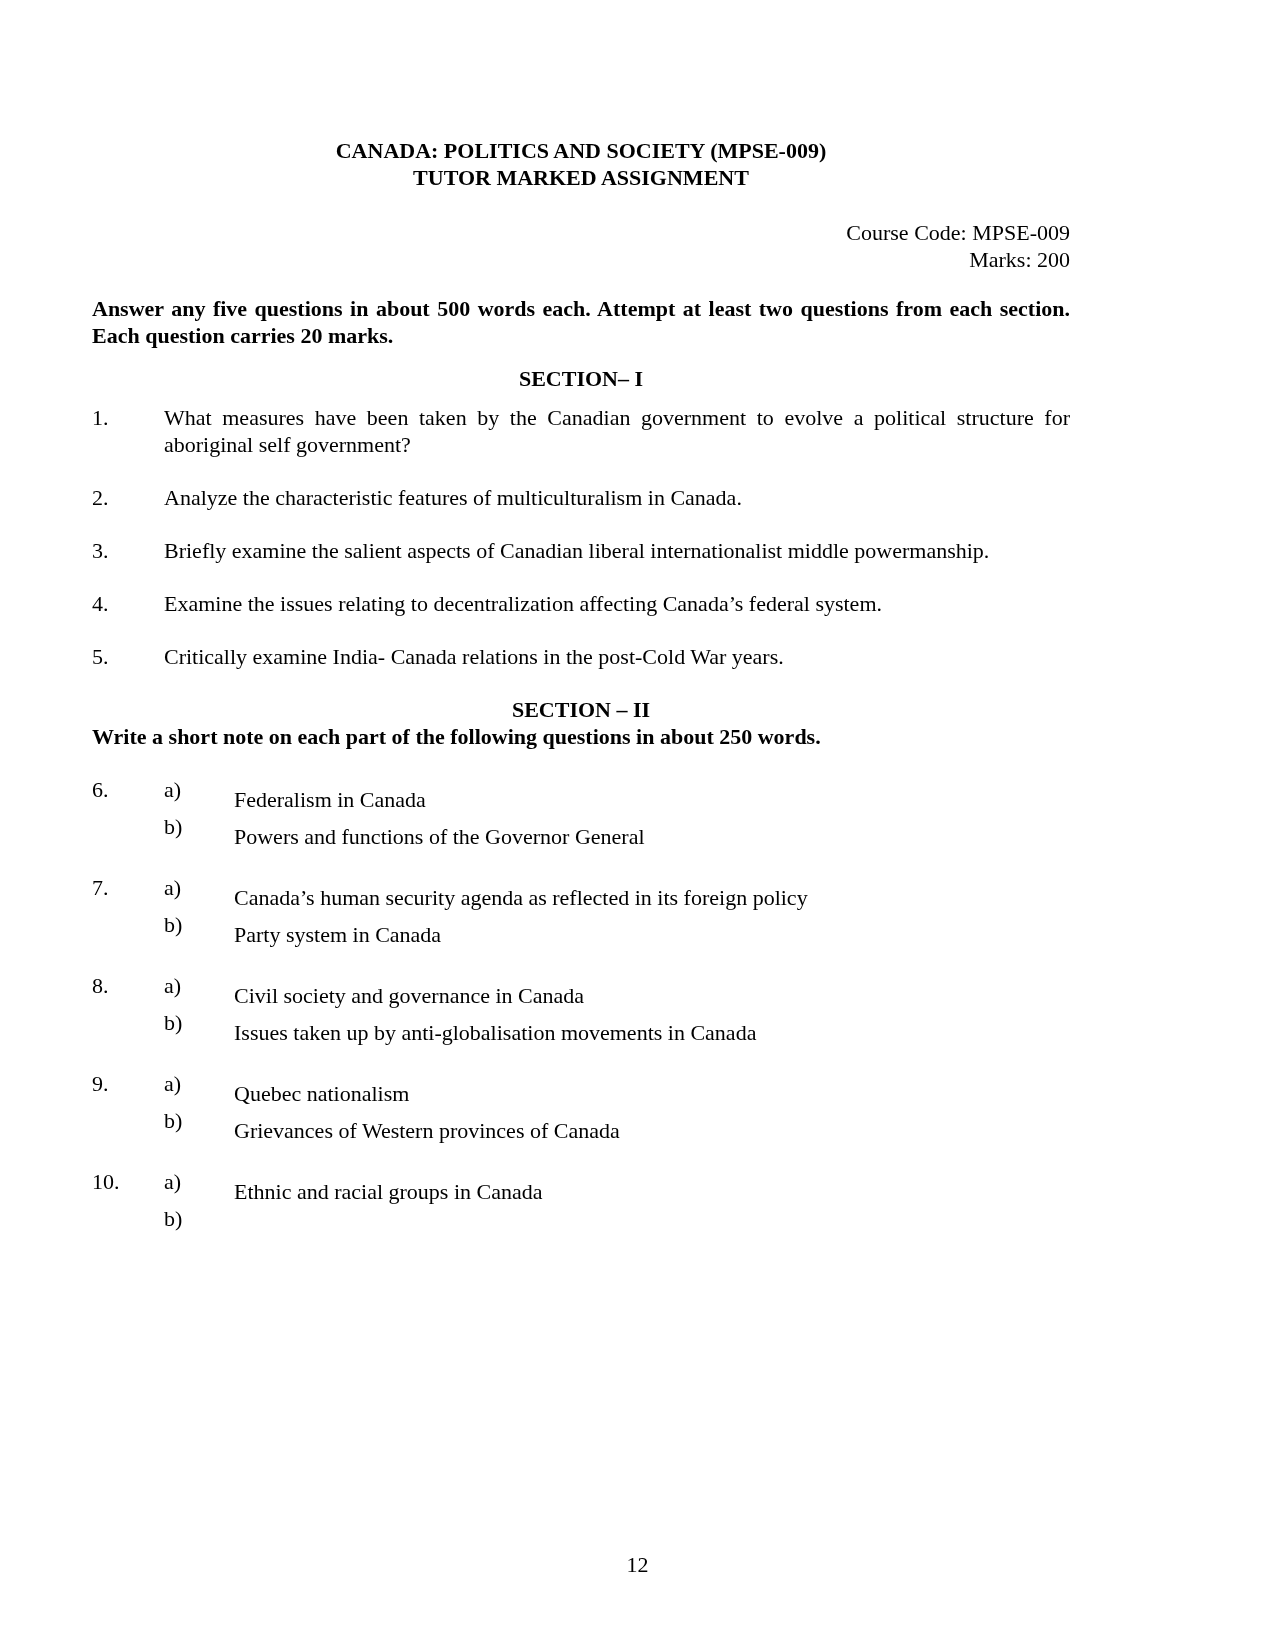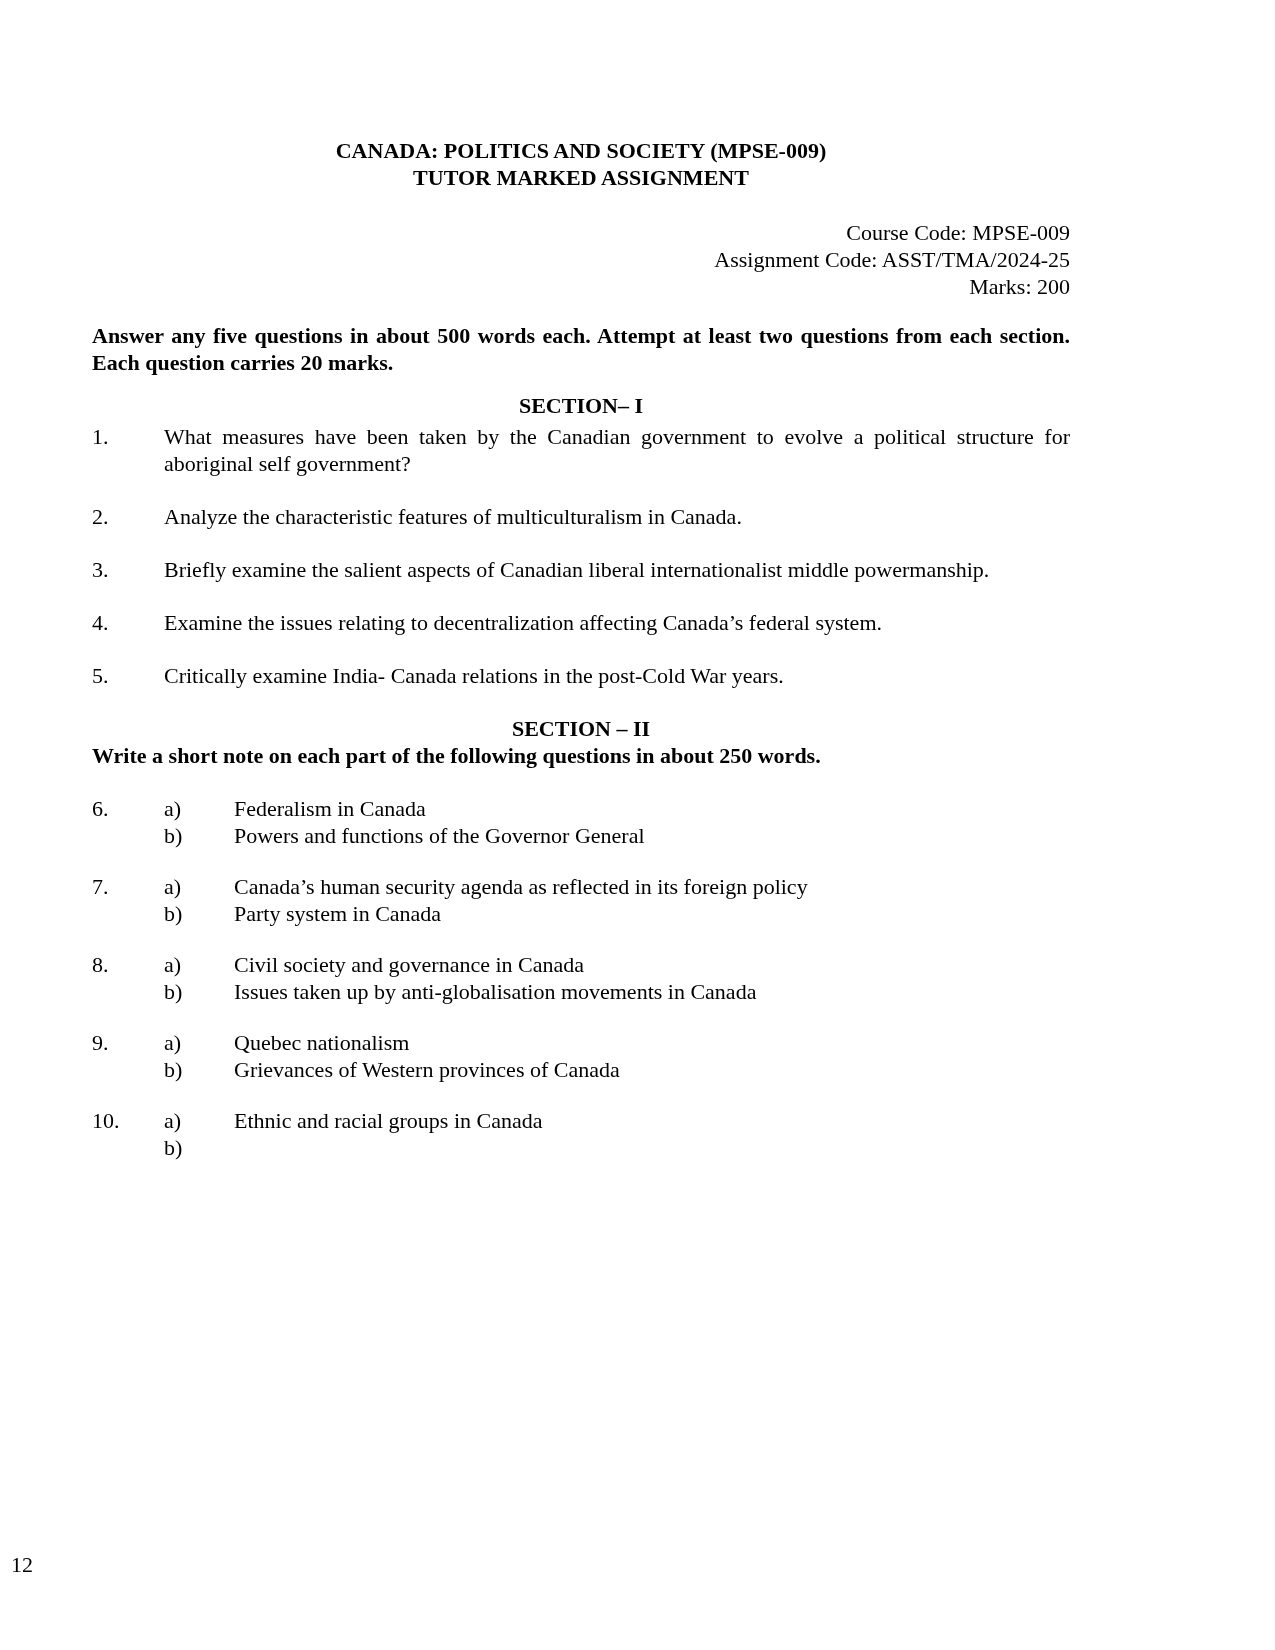--- a/index.html
+++ b/index.html
@@ -30,54 +30,54 @@
   .instructions {
     font-weight: bold;
     text-align: justify;
     margin-bottom: 16px;
     margin-top: 9px;
   }
   .section-heading {
     text-align: center;
     font-weight: bold;
   }
-  .s1-heading { margin-bottom: 4px; }
+  .s1-heading { margin-bottom: 12px; }
   .s2-heading { margin-top: 16px; }
   .s2-instruction {
     font-weight: bold;
     margin-bottom: 26px;
   }
   .q-row { display: flex; }
   .s1 .q-row { margin-bottom: 26px; }
   .q-num { width: 72px; flex-shrink: 0; }
   .q-text { flex: 1; text-align: justify; }
   .part-label { width: 70px; flex-shrink: 0; }
-  .part-text { flex: 1; }
+  .part-text { flex: 1; margin-top: 10px; }
   .q-group { margin-bottom: 24px; }
   .q-group .q-row { margin-bottom: 0; }
   .page-number {
     position: absolute;
-    left: 11px;
+    left: 0;
     right: 0;
     top: 1552px;
+    text-align: center;
   }
 </style>
 </head>
 <body>
 
 <div class="content">
 
   <div class="title-block">
     <div>CANADA: POLITICS AND SOCIETY (MPSE-009)</div>
     <div>TUTOR MARKED ASSIGNMENT</div>
   </div>
 
   <div class="meta-block">
     <div>Course Code: MPSE-009</div>
-    <div>Assignment Code: ASST/TMA/2024-25</div>
     <div>Marks: 200</div>
   </div>
 
   <p class="instructions">Answer any five questions in about 500 words each. Attempt at least two questions from each section. Each question carries 20 marks.</p>
 
   <div class="section-heading s1-heading">SECTION– I</div>
 
   <div class="s1">
     <div class="q-row">
       <div class="q-num">1.</div>

